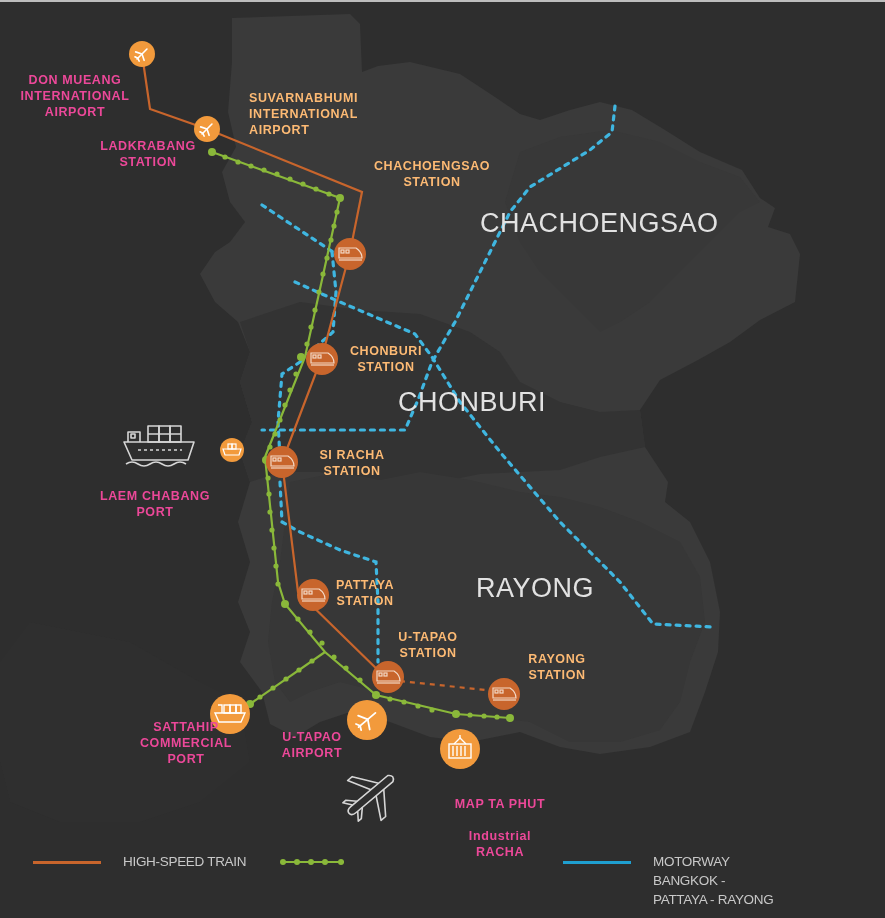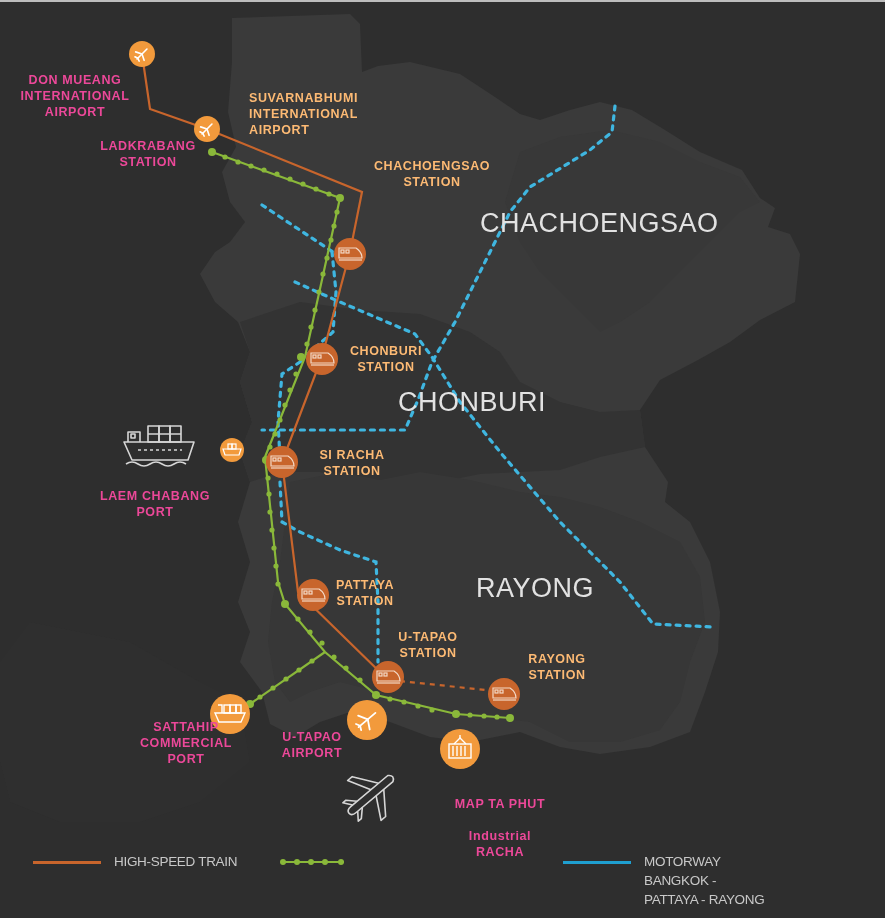--- a/index.html
+++ b/index.html
@@ -7,21 +7,21 @@
   #frame { position:absolute; left:0; top:0; width:885px; height:918px; background:#2e2e2e; border-top:2px solid #bdbdbd; box-sizing:border-box; }
   svg#map { position:absolute; left:0; top:0; }
   .lbl { position:absolute; font-weight:bold; font-size:12.5px; line-height:16px; letter-spacing:0.6px; text-transform:uppercase; white-space:pre-line; }
   .lbl.white { color:#fdba74; }
   .lbl.grey { color:#ec4899; }
   .lbl.center { text-align:center; }
   .prov { position:absolute; color:#e2e2e2; font-size:27px; font-weight:normal; letter-spacing:0.5px; }
   .legend { position:absolute; top:848px; left:0; width:885px; height:70px; }
   .leg-item { position:absolute; display:flex; align-items:flex-start; }
   .leg-line { width:68px; height:3px; margin-top:9px; }
-  .leg-text { color:#c8c8c8; font-size:13.5px; line-height:19px; margin-left:13px; white-space:pre-line; letter-spacing:-0.3px; }
+  .leg-text { color:#c8c8c8; font-size:13.5px; line-height:19px; margin-left:22px; white-space:pre-line; letter-spacing:-0.3px; }
   .mk { cursor:pointer; }
   .fake-normal { text-transform:none; }
 </style>
 </head>
 <body>
 
 <div id="frame">
 
 <svg id="map" width="885" height="918" viewBox="0 0 885 918">
 

